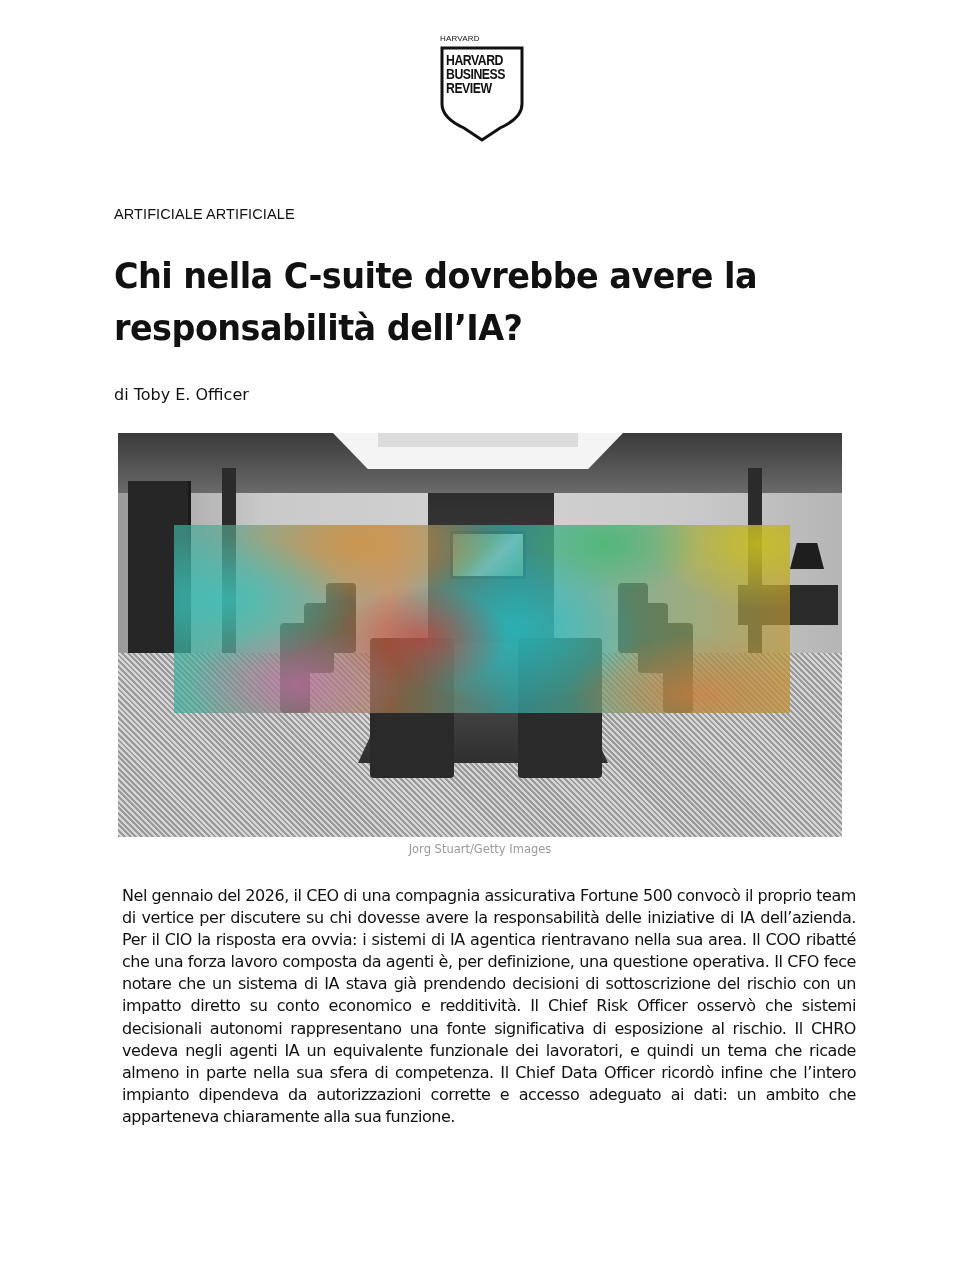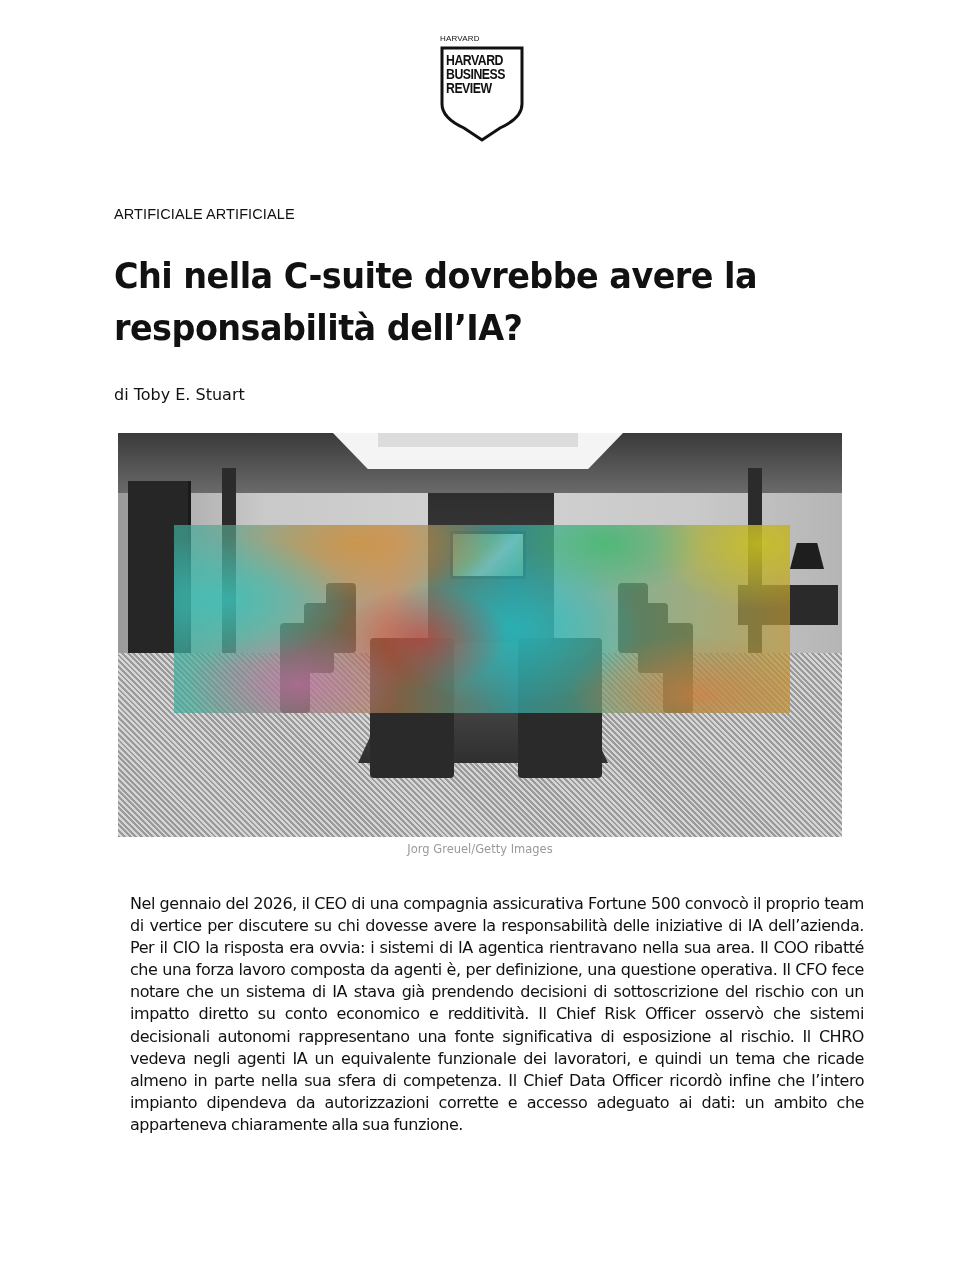--- a/index.html
+++ b/index.html
@@ -201,21 +201,21 @@
       font-family: "DejaVu Sans", sans-serif;
       font-size: 11.5px;
       color: #9a9a9a;
     }
 
     .body-text {
       position: absolute;
       left: 114px;
       top: 877px;
       width: 734px;
-      margin: 16px;
+      margin: 8px;
       font-family: "DejaVu Sans", sans-serif;
       font-size: 16px;
       line-height: 22.1px;
       color: #111;
       text-align: justify;
       letter-spacing: -0.45px;
       word-spacing: -0.5px;
     }
   </style>
 </head>
@@ -230,21 +230,21 @@
     <span>HARVARD</span>
     <span>BUSINESS</span>
     <span>REVIEW</span>
   </div>
 </div>
 
 <div class="section-label">ARTIFICIALE ARTIFICIALE</div>
 
 <h1 class="headline">Chi nella C-suite dovrebbe avere la responsabilità dell’IA?</h1>
 
-<div class="byline">di Toby E. Stuart</div>
+<div class="byline">di Toby E. Officer</div>
 
 <div class="hero" role="img" aria-label="Sala riunioni in bianco e nero con tavolo lungo e sedie, con un riquadro sovrapposto a gradiente multicolore">
   <div class="back-wall"></div>
   <div class="ceiling"></div>
   <div class="ceiling-light"></div>
   <div class="ceiling-light-inner"></div>
   <div class="door"></div>
   <div class="pillar-left"></div>
   <div class="pillar-right"></div>
   <div class="center-panel"></div>
@@ -258,15 +258,15 @@
   <div class="chair chair-side" style="left:162px;top:190px;height:90px;"></div>
   <div class="chair chair-side" style="left:500px;top:150px;"></div>
   <div class="chair chair-side" style="left:520px;top:170px;"></div>
   <div class="chair chair-side" style="left:545px;top:190px;height:90px;"></div>
   <div class="chair chair-front-left"></div>
   <div class="chair chair-front-right"></div>
   <div class="gradient-overlay"></div>
   <div class="overlay-shade"></div>
 </div>
 
-<div class="caption">Jorg Greuel/Getty Images</div>
+<div class="caption">Jorg Stuart/Getty Images</div>
 
 <p class="body-text">Nel gennaio del 2026, il CEO di una compagnia assicurativa Fortune 500 convocò il proprio team di vertice per discutere su chi dovesse avere la responsabilità delle iniziative di IA dell’azienda. Per il CIO la risposta era ovvia: i sistemi di IA agentica rientravano nella sua area. Il COO ribatté che una forza lavoro composta da agenti è, per definizione, una questione operativa. Il CFO fece notare che un sistema di IA stava già prendendo decisioni di sottoscrizione del rischio con un impatto diretto su conto economico e redditività. Il Chief Risk Officer osservò che sistemi decisionali autonomi rappresentano una fonte significativa di esposizione al rischio. Il CHRO vedeva negli agenti IA un equivalente funzionale dei lavoratori, e quindi un tema che ricade almeno in parte nella sua sfera di competenza. Il Chief Data Officer ricordò infine che l’intero impianto dipendeva da autorizzazioni corrette e accesso adeguato ai dati: un ambito che apparteneva chiaramente alla sua funzione.</p>
 
 </body></html>

